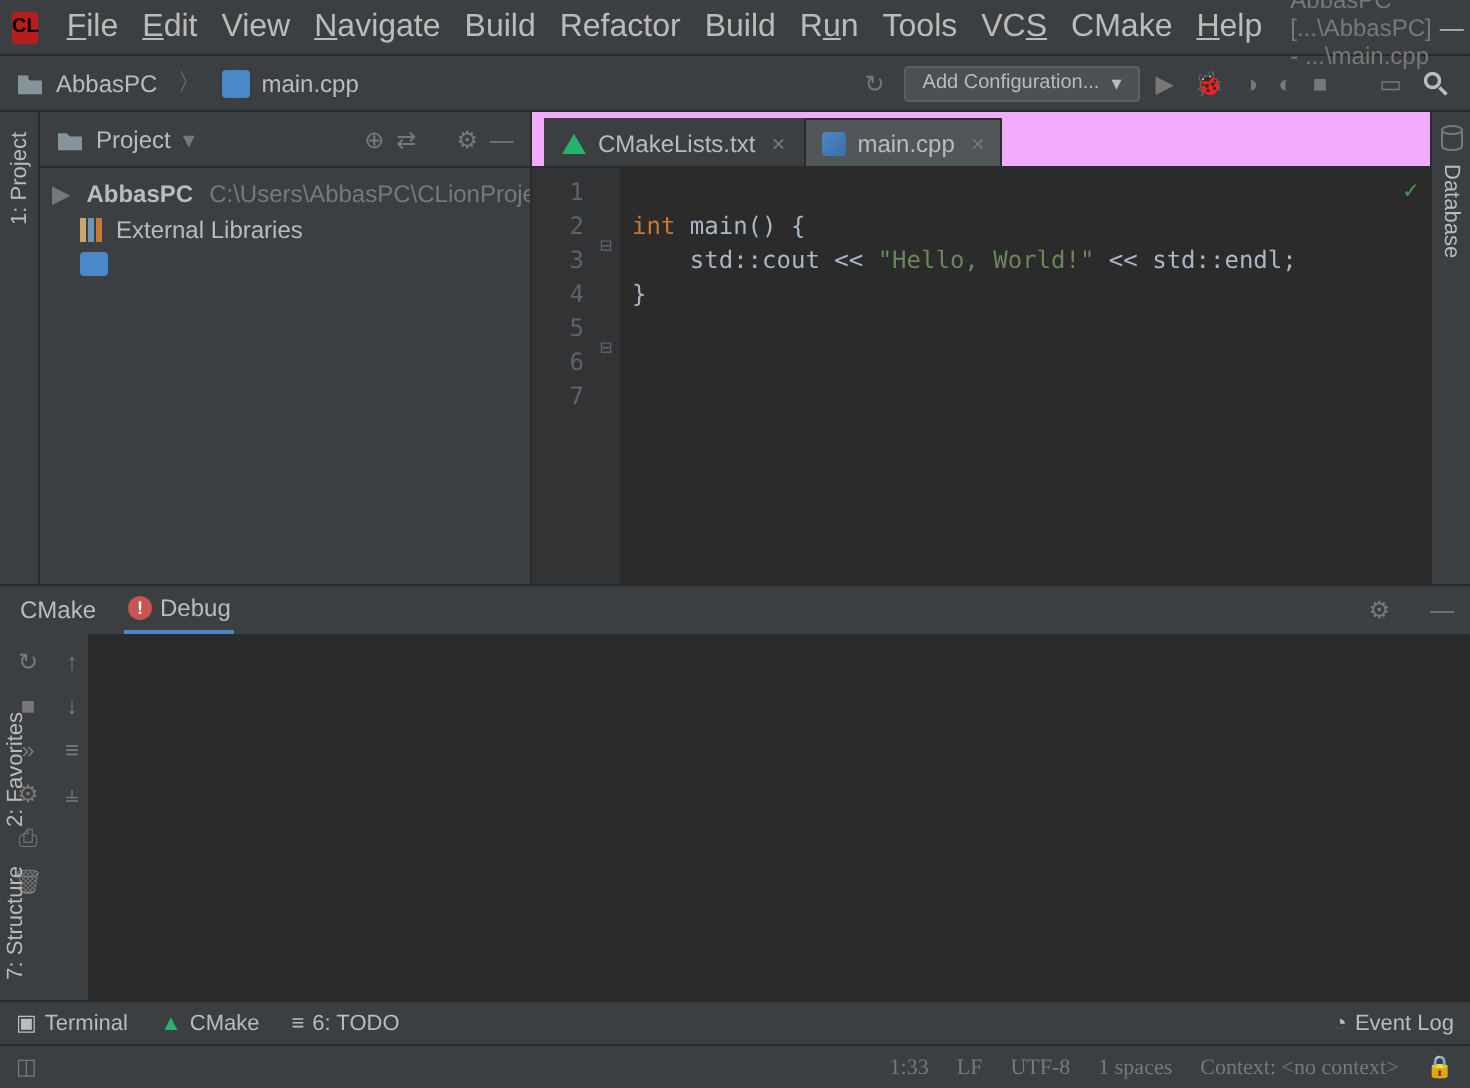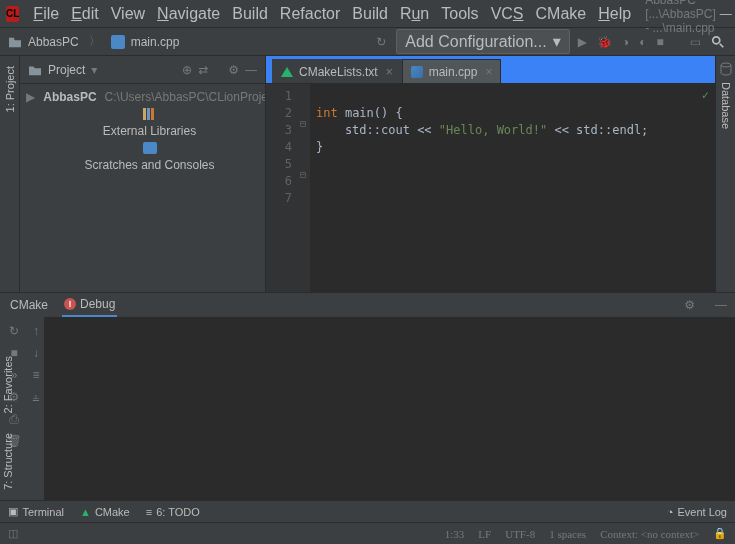--- a/index.html
+++ b/index.html
@@ -16,21 +16,21 @@
 .titlebar .win-icon { color: #bbbbbb; cursor: pointer; padding: 0 4px; }
 
 
 .navbar { height: 28px; background: #3c3f41; display: flex; align-items: center; padding: 0 8px; gap: 6px; border-bottom: 1px solid #292b2d; }
 .navbar .folder-icon { width: 14px; height: 12px; }
 .navbar .bc { color: #bbbbbb; font-size: 12px; }
 .navbar .sep { color: #787878; margin: 0 4px; }
 .navbar .file-icon { width: 14px; height: 14px; }
 .navbar .spacer { flex: 1; }
 .navbar .ctrl-btn { color: #787878; padding: 2px 4px; }
-.navbar .config-dd { background: #4c5052; border: 1px solid #5e6060; padding: 2px 8px; font-size: 16px; color: #bbbbbb; display: flex; align-items: center; gap: 6px; border-radius: 2px; }
+.navbar .config-dd { background: #4c5052; border: 1px solid #5e6060; padding: 2px 8px; font-size: 10px; color: #bbbbbb; display: flex; align-items: center; gap: 6px; border-radius: 2px; }
 .navbar .tool-icon { color: #787878; padding: 2px; }
 
 
 .main { display: flex; height: calc(100% - 28px - 28px - 22px - 22px - 208px); justify-content: center; }
 
 
 .left-rail { width: 20px; background: #3c3f41; border-right: 1px solid #292b2d; display: flex; flex-direction: column; align-items: center; }
 .rail-tab { writing-mode: vertical-rl; transform: rotate(180deg); padding: 10px 2px; font-size: 11px; color: #bbbbbb; cursor: pointer; }
 
 
@@ -42,26 +42,26 @@
 .project-panel { width: 246px; background: #3c3f41; display: flex; flex-direction: column; border-right: 1px solid #292b2d; }
 .pp-header { height: 28px; display: flex; align-items: center; padding: 0 8px; gap: 6px; border-bottom: 1px solid #292b2d; background: #3c3f41; }
 .pp-header .title { font-size: 12px; color: #bbbbbb; }
 .pp-header .spacer { flex: 1; }
 .pp-header .icon { color: #787878; cursor: pointer; }
 .pp-tree { padding: 4px 0; overflow: auto; }
 .tree-item { display: flex; align-items: center; padding: 2px 6px; gap: 4px; font-size: 12px; white-space: nowrap; }
 .tree-item .arrow { width: 10px; color: #787878; }
 .tree-item .label { color: #bbbbbb; }
 .tree-item .path { color: #787878; margin-left: 4px; }
-.tree-item.lvl1 { padding-left: 20px; flex-direction: column; }
+.tree-item.lvl1 { padding-left: 20px; }
 .tree-item .bold { font-weight: bold; }
 
 
 .editor { flex: 1; display: flex; flex-direction: column; background: #2b2b2b; }
-.tabs { height: 28px; background: #3b82f6; display: flex; align-items: flex-end; padding: 0 6px; gap: 0; border-bottom: 1px solid #292b2d; }
+.tabs { height: 28px; background: #f0abfc; display: flex; align-items: flex-end; padding: 0 6px; gap: 0; border-bottom: 1px solid #292b2d; }
 .tab { height: 24px; padding: 0 8px; display: flex; align-items: center; gap: 6px; font-size: 12px; color: #bbbbbb; background: #3c3f41; border: 1px solid transparent; border-bottom: none; cursor: pointer; }
 .tab.active { background: #515658; border-color: #292b2d; }
 .tab .close { color: #787878; font-size: 12px; margin-left: 2px; }
 .tab .tri { width: 0; height: 0; border-left: 6px solid transparent; border-right: 6px solid transparent; border-bottom: 10px solid #26b36c; }
 .tab .blue-icon { width: 12px; height: 12px; background: linear-gradient(135deg,#4a88c7,#3a6ea5); border-radius: 2px; }
 
 .code-area { flex: 1; display: flex; font-family: Consolas, monospace; font-size: 12px; position: relative; }
 .gutter { width: 32px; background: #313335; color: #606366; text-align: right; padding: 4px 6px 0 0; }
 .gutter div { height: 17px; line-height: 17px; }
 .gutter2 { width: 12px; background: #313335; }
@@ -212,21 +212,20 @@
             <rect x="0" y="0" width="3" height="12" fill="#c9a66b"></rect>
             <rect x="4" y="0" width="3" height="12" fill="#6897bb"></rect>
             <rect x="8" y="0" width="3" height="12" fill="#cc7832"></rect>
           </svg>
         <span class="label">External Libraries</span>
       </div>
       <div class="tree-item lvl1">
         <svg width="14" height="12" viewBox="0 0 14 12">
             <rect width="14" height="12" fill="#4a88c7" rx="2"></rect>
           </svg>
-        <span class="label">Scratches and Consoles</span>
       </div>
     </div>
   </div>
 
   <div class="editor">
     <div class="tabs">
       <div class="tab">
         <div class="tri"></div>
         <span>CMakeLists.txt</span>
         <span class="close">×</span>

